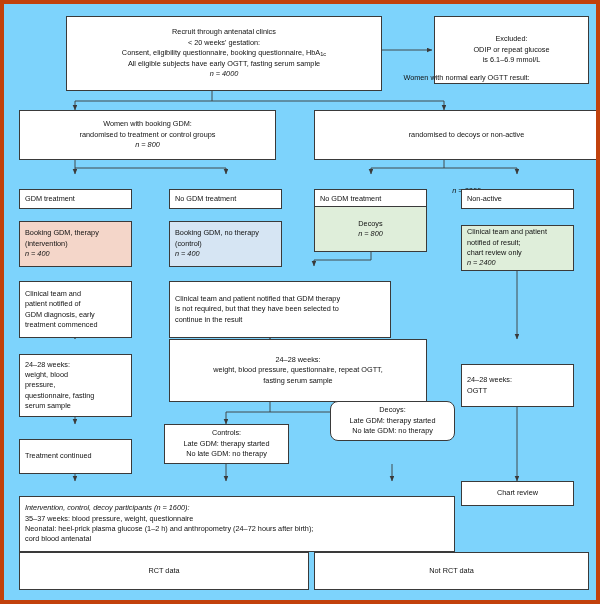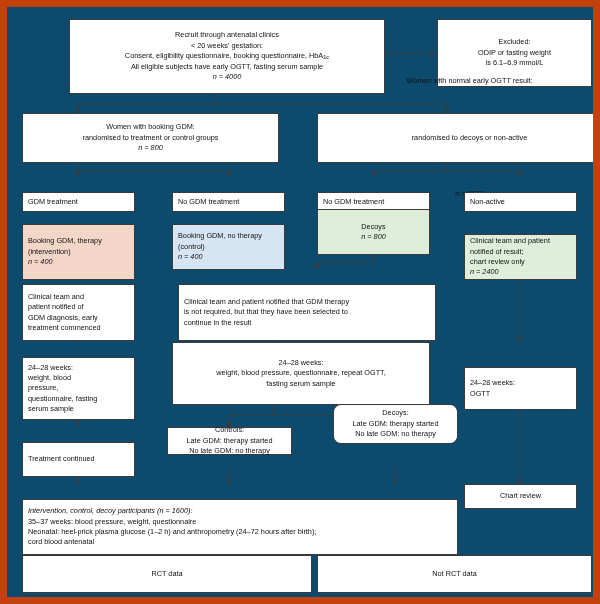--- a/index.html
+++ b/index.html
@@ -7,23 +7,23 @@
     padding: 0;
     background: #ffffff;
   }
   body {
     font-family: "Liberation Sans", sans-serif;
   }
   #root {
     position: relative;
     width: 600px;
     height: 604px;
-    background: #0c4a6e;
+    background: #7dd3fc;
     overflow: hidden;
-    border: 7px solid #c2410c;
+    border: 4px solid #c2410c;
     box-sizing: border-box;
   }
   .box {
     position: absolute;
     box-sizing: border-box;
     border: 1px solid #3a3a3a;
     background: #ffffff;
     font-size: 7.3px;
     line-height: 1.42;
     color: #111111;
@@ -120,21 +120,21 @@
   <div class="box center" style="left:62px; top:12px; width:316px; height:75px;">
     <span class="ln">Recruit through antenatal clinics</span>
     <span class="ln">&lt; 20 weeks' gestation:</span>
     <span class="ln"><span>Consent, eligibility questionnaire, booking questionnaire, HbA</span><span class="sub">1c</span></span>
     <span class="ln">All eligible subjects have early OGTT, fasting serum sample</span>
     <span class="ln it">n = 4000</span>
   </div>
 
   <div class="box center" style="left:430px; top:12px; width:155px; height:68px;">
     <span class="ln">Excluded:</span>
-    <span class="ln">ODIP or fasting weight</span>
+    <span class="ln">ODIP or repeat glucose</span>
     <span class="ln">is 6.1–6.9 mmol/L</span>
   </div>
 
   <div class="box center" style="left:15px; top:106px; width:257px; height:50px;">
     <span class="ln">Women with booking GDM:</span>
     <span class="ln">randomised to treatment or control groups</span>
     <span class="ln it">n = 800</span>
   </div>
 
   <div class="box center" style="left:310px; top:106px; width:305px; height:50px;gap:46px;">
@@ -149,49 +149,49 @@
   <div class="box left" style="left:165px; top:170px; width:113px; height:20px;">
     <span class="ln">No GDM treatment</span>
   </div>
   <div class="box left" style="left:310px; top:170px; width:113px; height:20px;">
     <span class="ln">No GDM treatment</span>
   </div>
   <div class="box left" style="left:457px; top:170px; width:113px; height:20px;">
     <span class="ln">Non-active</span>
   </div>
 
-  <div class="box left pink" style="left:15px; top:202px; width:113px; height:56px;">
+  <div class="box left pink" style="left:15px; top:202px; width:113px; height:46px;">
     <span class="ln">Booking GDM, therapy</span>
     <span class="ln">(intervention)</span>
     <span class="ln it">n = 400</span>
   </div>
   <div class="box left blue" style="left:165px; top:202px; width:113px; height:46px;">
     <span class="ln">Booking GDM, no therapy</span>
     <span class="ln">(control)</span>
     <span class="ln it">n = 400</span>
   </div>
   <div class="box center green" style="left:310px; top:202px; width:113px; height:46px;">
     <span class="ln">Decoys</span>
     <span class="ln it">n = 800</span>
   </div>
-  <div class="box left green" style="left:457px; top:212px; width:113px; height:46px;">
+  <div class="box left green" style="left:457px; top:206px; width:113px; height:46px;">
     <span class="ln">Clinical team and patient</span>
     <span class="ln">notified of result;</span>
     <span class="ln">chart review only</span>
     <span class="ln it">n = 2400</span>
   </div>
 
   <div class="box left" style="left:15px; top:262px; width:113px; height:57px;">
     <span class="ln">Clinical team and</span>
     <span class="ln">patient notified of</span>
     <span class="ln">GDM diagnosis, early</span>
     <span class="ln">treatment commenced</span>
   </div>
 
-  <div class="box left" style="left:171px; top:262px; width:258px; height:57px;">
+  <div class="box left" style="left:165px; top:262px; width:222px; height:57px;">
     <span class="ln">Clinical team and patient notified that GDM therapy</span>
     <span class="ln">is not required, but that they have been selected to</span>
     <span class="ln">continue in the result</span>
   </div>
 
   <div class="box left" style="left:15px; top:335px; width:113px; height:63px;">
     <span class="ln">24–28 weeks:</span>
     <span class="ln">weight, blood</span>
     <span class="ln">pressure,</span>
     <span class="ln">questionnaire, fasting</span>
@@ -206,21 +206,21 @@
 
   <div class="box left" style="left:457px; top:345px; width:113px; height:43px;">
     <span class="ln">24–28 weeks:</span>
     <span class="ln">OGTT</span>
   </div>
 
   <div class="box left" style="left:15px; top:420px; width:113px; height:35px;">
     <span class="ln">Treatment continued</span>
   </div>
 
-  <div class="box center" style="left:160px; top:420px; width:125px; height:28px;justify-content:center;">
+  <div class="box center" style="left:160px; top:420px; width:125px; height:40px;justify-content:center;">
     <span class="ln">Controls:</span>
     <span class="ln">Late GDM: therapy started</span>
     <span class="ln">No late GDM: no therapy</span>
   </div>
 
   <div class="box center" style="left:326px; top:397px; width:125px; height:40px;border-radius:8px;">
     <span class="ln">Decoys:</span>
     <span class="ln">Late GDM: therapy started</span>
     <span class="ln">No late GDM: no therapy</span>
   </div>

